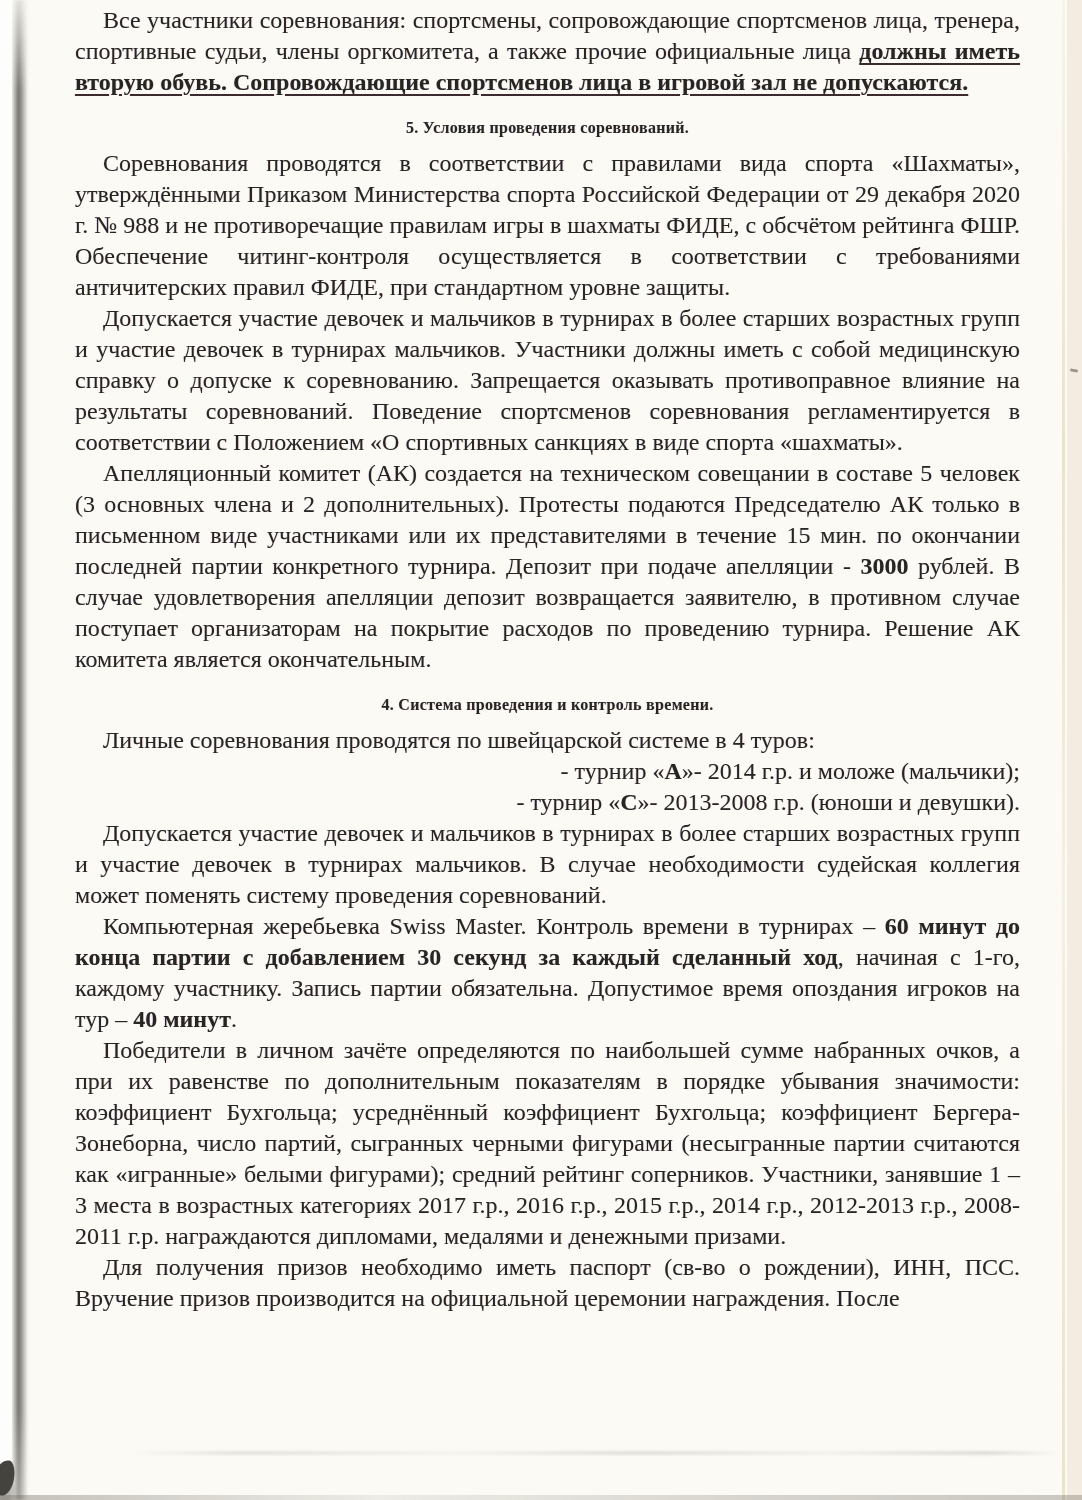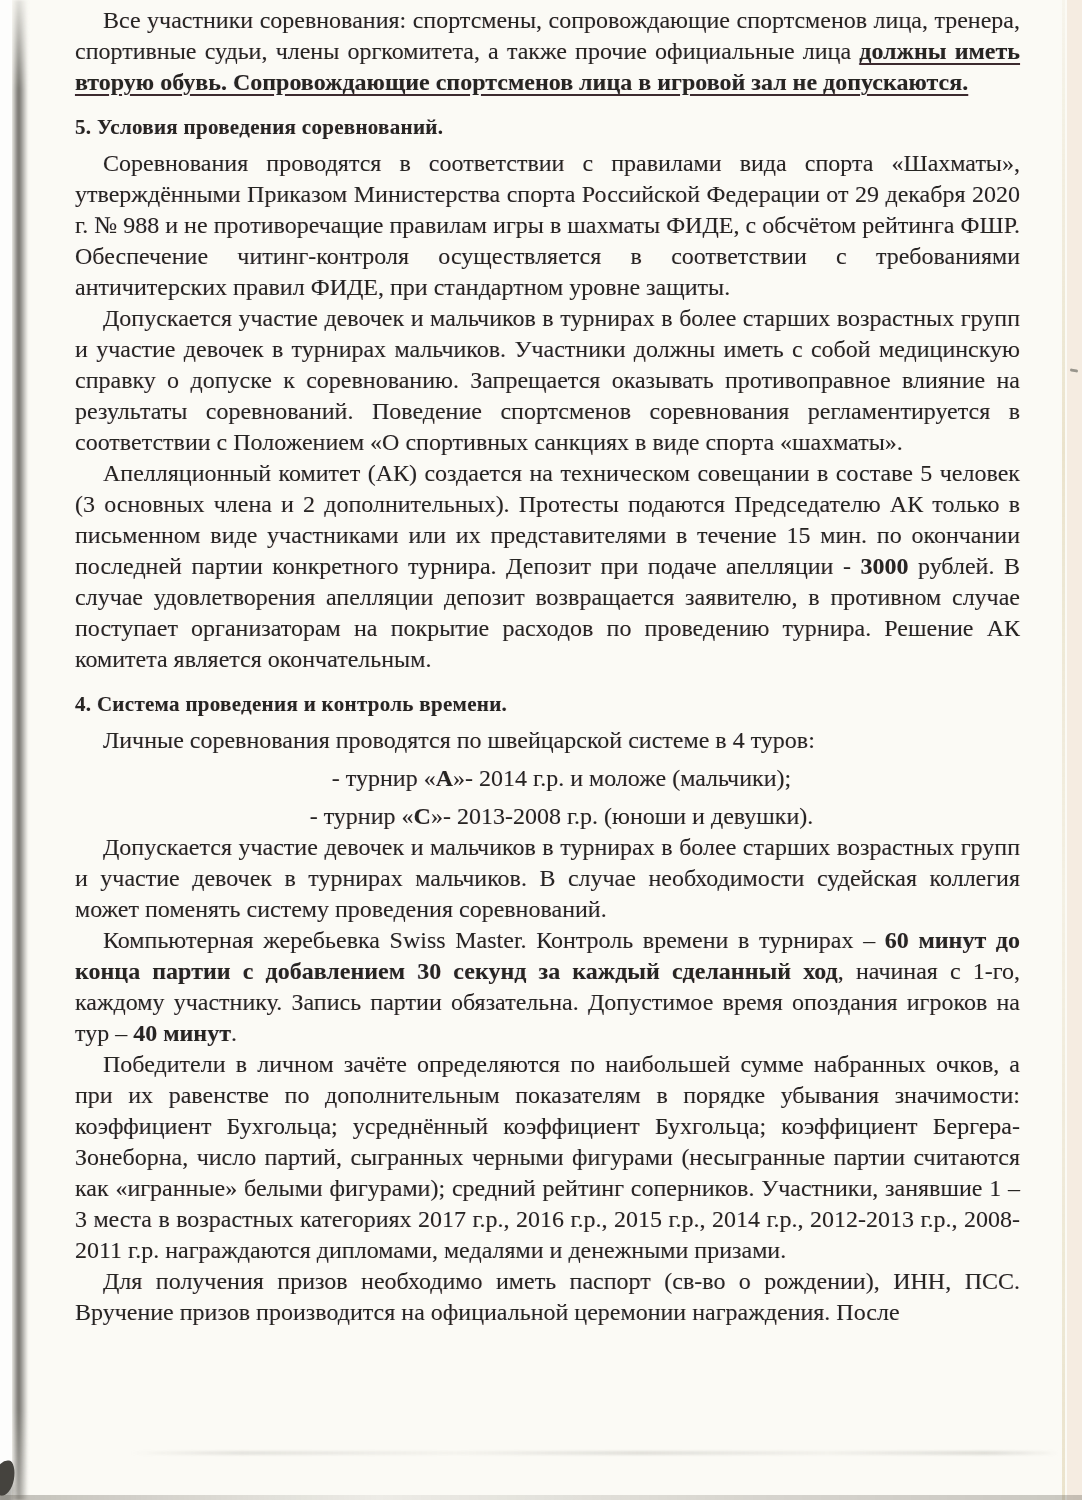--- a/index.html
+++ b/index.html
@@ -81,25 +81,25 @@
   
   .page-content{
     position:absolute;left:75px;right:62px;top:5px;
     color:var(--ink);
     font-size:24px;
     line-height:31px;
     text-shadow:0.6px 0 rgba(175,45,45,0.13), -0.6px 0 rgba(45,45,175,0.13);
   }
   .page-content p{margin:0;}
   p.paragraph{text-align:justify;text-indent:28px;}
-  p.list-item{text-align:center;text-indent:28px;margin-top:7px;}
+  p.list-item{text-align:right;text-indent:28px;}
   h3.heading{
     margin:14px 0 5px 0;
-    text-align:left;
-    font-size:21px;line-height:31px;
+    text-align:center;
+    font-size:16px;line-height:31px;
     font-weight:bold;
     letter-spacing:0.3px;
   }
   .bold{font-weight:bold;}
   .underline{
     text-decoration:underline;
     text-decoration-thickness:2px;
     text-underline-offset:4px;
     text-decoration-color:#3c2a2e;
   }

